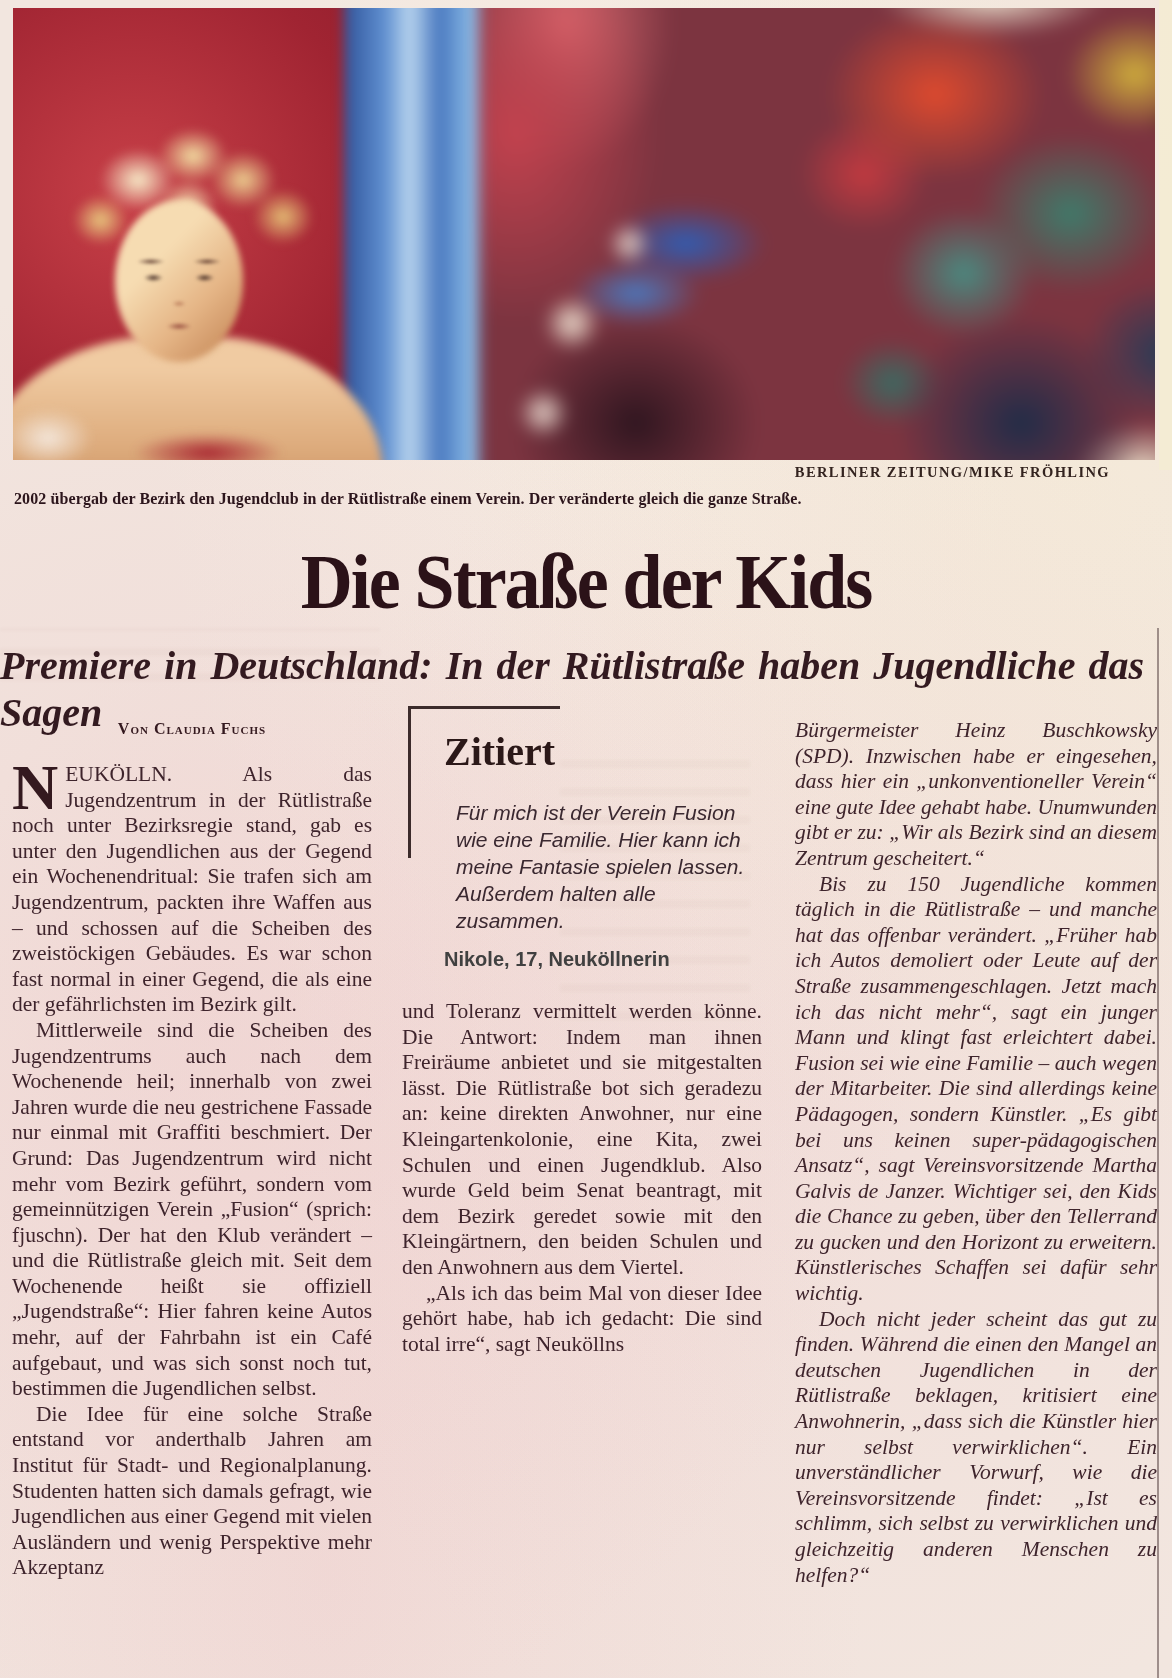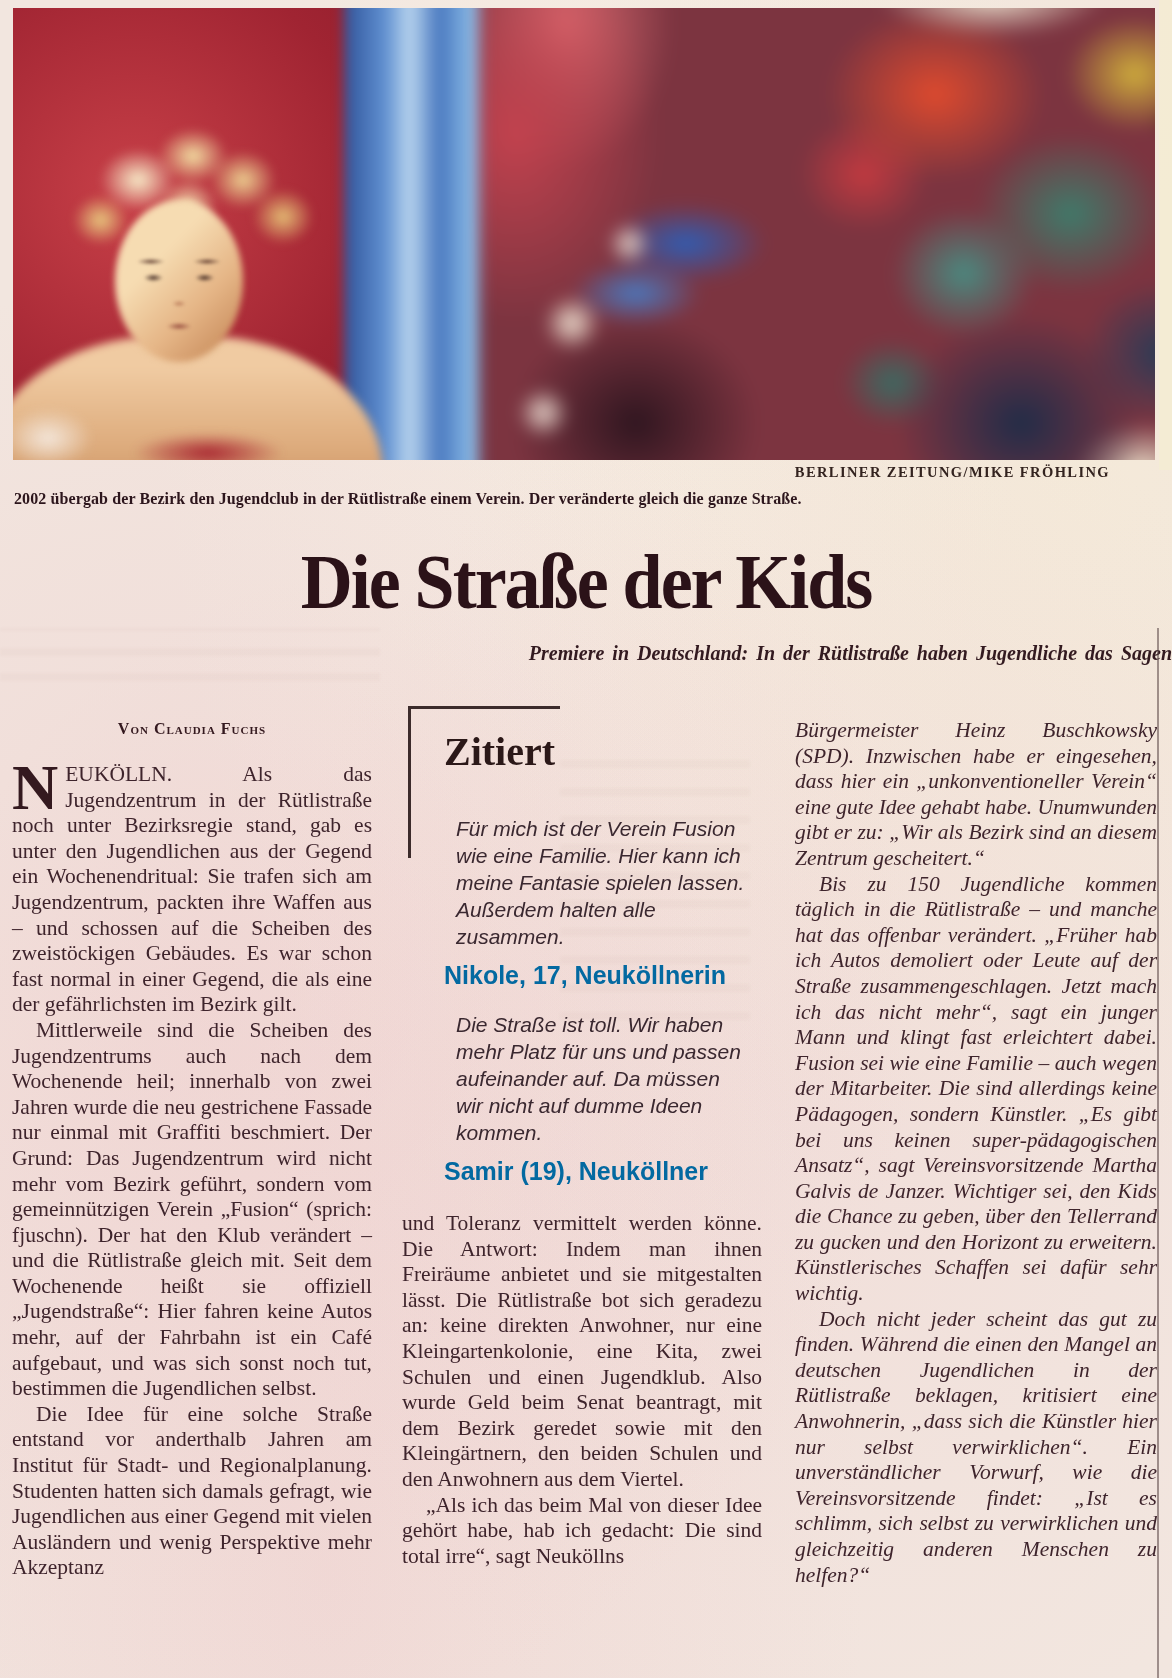--- a/index.html
+++ b/index.html
@@ -71,42 +71,42 @@
   .ph-strap{left:-10px;top:400px;width:90px;height:60px;filter:blur(5px);
     background:radial-gradient(closest-side,#f3e6da,transparent);}
   
   .credit{position:absolute;top:464px;right:62px;font-size:14.5px;letter-spacing:1.4px;
     color:#33231f;font-weight:600;}
   .caption{position:absolute;top:490px;left:14px;width:1130px;font-size:16px;font-weight:bold;
     color:#2c151c;letter-spacing:0.1px;}
   .headline{position:absolute;top:536px;left:0;width:1172px;margin:0;text-align:center;
     font-size:72px;font-weight:bold;color:#2b1218;letter-spacing:-2px;
     transform:scaleY(1.1);transform-origin:top center;}
-  .subheadline{position:absolute;top:642px;left:0;width:1172px;margin:0;text-align:right;
-    font-size:20px;font-weight:bold;font-style:italic;color:#331a20;word-spacing:3px;}
+  .subheadline{position:absolute;top:642px;left:0;width:1172px;margin:0;text-align:left;
+    font-size:40px;font-weight:bold;font-style:italic;color:#331a20;word-spacing:3px;}
   
   .col{position:absolute;top:706px;width:360px;}
   .col1{left:12px;}
   .col2{left:402px;}
   .col3{left:795px;width:362px;padding-top:12px;font-style:italic;}
   .byline{text-align:center;font-variant:small-caps;font-weight:bold;font-size:16px;
     letter-spacing:1px;color:#34191f;margin:14px 0 24px;}
   p.body{margin:0;font-size:21.5px;line-height:25.6px;text-align:justify;
     hyphens:auto;-webkit-hyphens:auto;color:#3e242c;}
   p.indent{text-indent:24px;}
   .dropcap{float:left;font-size:64px;line-height:46px;padding:3px 7px 0 0;font-weight:bold;color:#34191f;}
   
   .quotebox{position:relative;padding:10px 0 0 42px;margin-bottom:26px;}
   .qb-rule-h{position:absolute;left:6px;top:0;width:152px;height:3px;background:#3c2b2b;}
   .qb-rule-v{position:absolute;left:6px;top:0;width:3px;height:152px;background:#3c2b2b;}
-  .qb-title{font-weight:bold;font-size:40px;color:#2b1818;margin:12px 0 40px;
+  .qb-title{font-weight:bold;font-size:40px;color:#2b1818;margin:12px 0 24px;
     font-family:"Liberation Serif",serif;}
   .qb-quote{margin-bottom:22px;font-family:"Liberation Sans",sans-serif;}
   .qtext{margin:12px;font-style:italic;font-size:21px;line-height:27px;color:#3a2830;}
-  .qattr{margin:2px 0 0;font-weight:bold;font-size:25px;line-height:27px;color:#0369a1;}
+  .qattr{margin:2px 0 0;font-weight:bold;font-size:20px;line-height:27px;color:#404040;}
   
   .v-rule{position:absolute;left:1157px;top:628px;width:2px;height:1050px;background:rgba(90,70,70,0.55);}
   .edge-strip{position:absolute;right:0;top:0;width:13px;height:470px;background:rgba(244,236,210,0.8);}
   .smudge{position:absolute;pointer-events:none;}
   .smudge1{left:0;top:628px;width:380px;height:70px;opacity:0.5;filter:blur(1px);
     background:repeating-linear-gradient(0deg,transparent 0 17px,rgba(150,110,100,0.08) 17px 25px);}
   .smudge2{left:560px;top:740px;width:190px;height:300px;opacity:0.45;filter:blur(1.5px);
     background:repeating-linear-gradient(0deg,transparent 0 20px,rgba(150,115,100,0.09) 20px 28px);}
 </style>
 </head>
@@ -144,24 +144,20 @@
 
 <div class="col col2">
   <div class="quotebox">
     <div class="qb-rule-h"></div>
     <div class="qb-rule-v"></div>
     <div class="qb-title">Zitiert</div>
     <div class="qb-quote">
       <p class="qtext">Für mich ist der Verein Fusion wie eine Familie. Hier kann ich meine Fantasie spielen lassen. Außerdem halten alle zusammen.</p>
       <p class="qattr">Nikole, 17, Neuköllnerin</p>
     </div>
-    <div class="qb-quote">
-      <p class="qtext">Die Straße ist toll. Wir haben mehr Platz für uns und passen aufeinander auf. Da müssen wir nicht auf dumme Ideen kommen.</p>
-      <p class="qattr">Samir (19), Neuköllner</p>
-    </div>
   </div>
   <p class="body">und Toleranz vermittelt werden könne. Die Antwort: Indem man ihnen Freiräume anbietet und sie mitgestalten lässt. Die Rütlistraße bot sich geradezu an: keine direkten Anwohner, nur eine Kleingartenkolonie, eine Kita, zwei Schulen und einen Jugendklub. Also wurde Geld beim Senat beantragt, mit dem Bezirk geredet sowie mit den Kleingärtnern, den beiden Schulen und den Anwohnern aus dem Viertel.</p>
   <p class="body indent">„Als ich das beim Mal von dieser Idee gehört habe, hab ich gedacht: Die sind total irre“, sagt Neuköllns</p>
 </div>
 
 <div class="col col3">
   <p class="body">Bürgermeister Heinz Buschkowsky (SPD). Inzwischen habe er eingesehen, dass hier ein „unkonventioneller Verein“ eine gute Idee gehabt habe. Unumwunden gibt er zu: „Wir als Bezirk sind an diesem Zentrum gescheitert.“</p>
   <p class="body indent">Bis zu 150 Jugendliche kommen täglich in die Rütlistraße – und manche hat das offenbar verändert. „Früher hab ich Autos demoliert oder Leute auf der Straße zusammengeschlagen. Jetzt mach ich das nicht mehr“, sagt ein junger Mann und klingt fast erleichtert dabei. Fusion sei wie eine Familie – auch wegen der Mitarbeiter. Die sind allerdings keine Pädagogen, sondern Künstler. „Es gibt bei uns keinen super-pädagogischen Ansatz“, sagt Vereinsvorsitzende Martha Galvis de Janzer. Wichtiger sei, den Kids die Chance zu geben, über den Tellerrand zu gucken und den Horizont zu erweitern. Künstlerisches Schaffen sei dafür sehr wichtig.</p>
   <p class="body indent">Doch nicht jeder scheint das gut zu finden. Während die einen den Mangel an deutschen Jugendlichen in der Rütlistraße beklagen, kritisiert eine Anwohnerin, „dass sich die Künstler hier nur selbst verwirklichen“. Ein unverständlicher Vorwurf, wie die Vereinsvorsitzende findet: „Ist es schlimm, sich selbst zu verwirklichen und gleichzeitig anderen Menschen zu helfen?“</p>
 </div>

